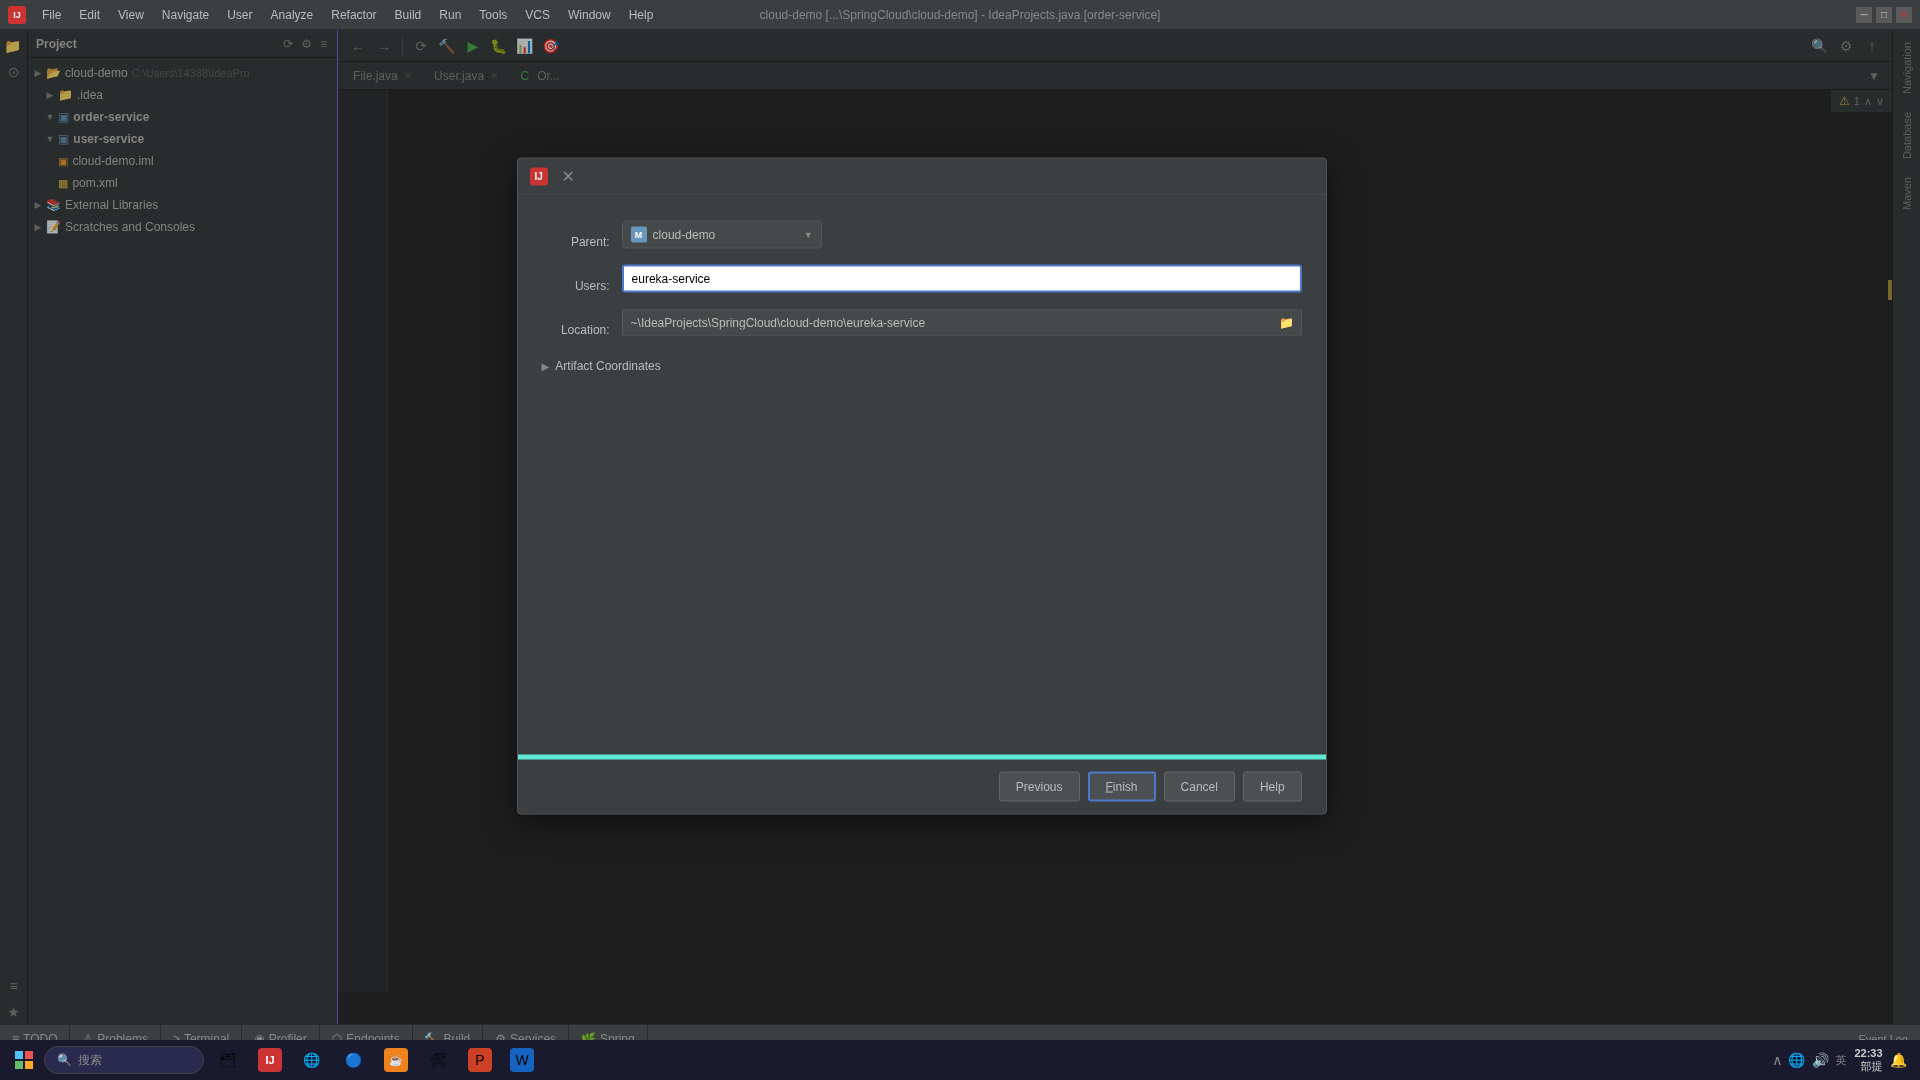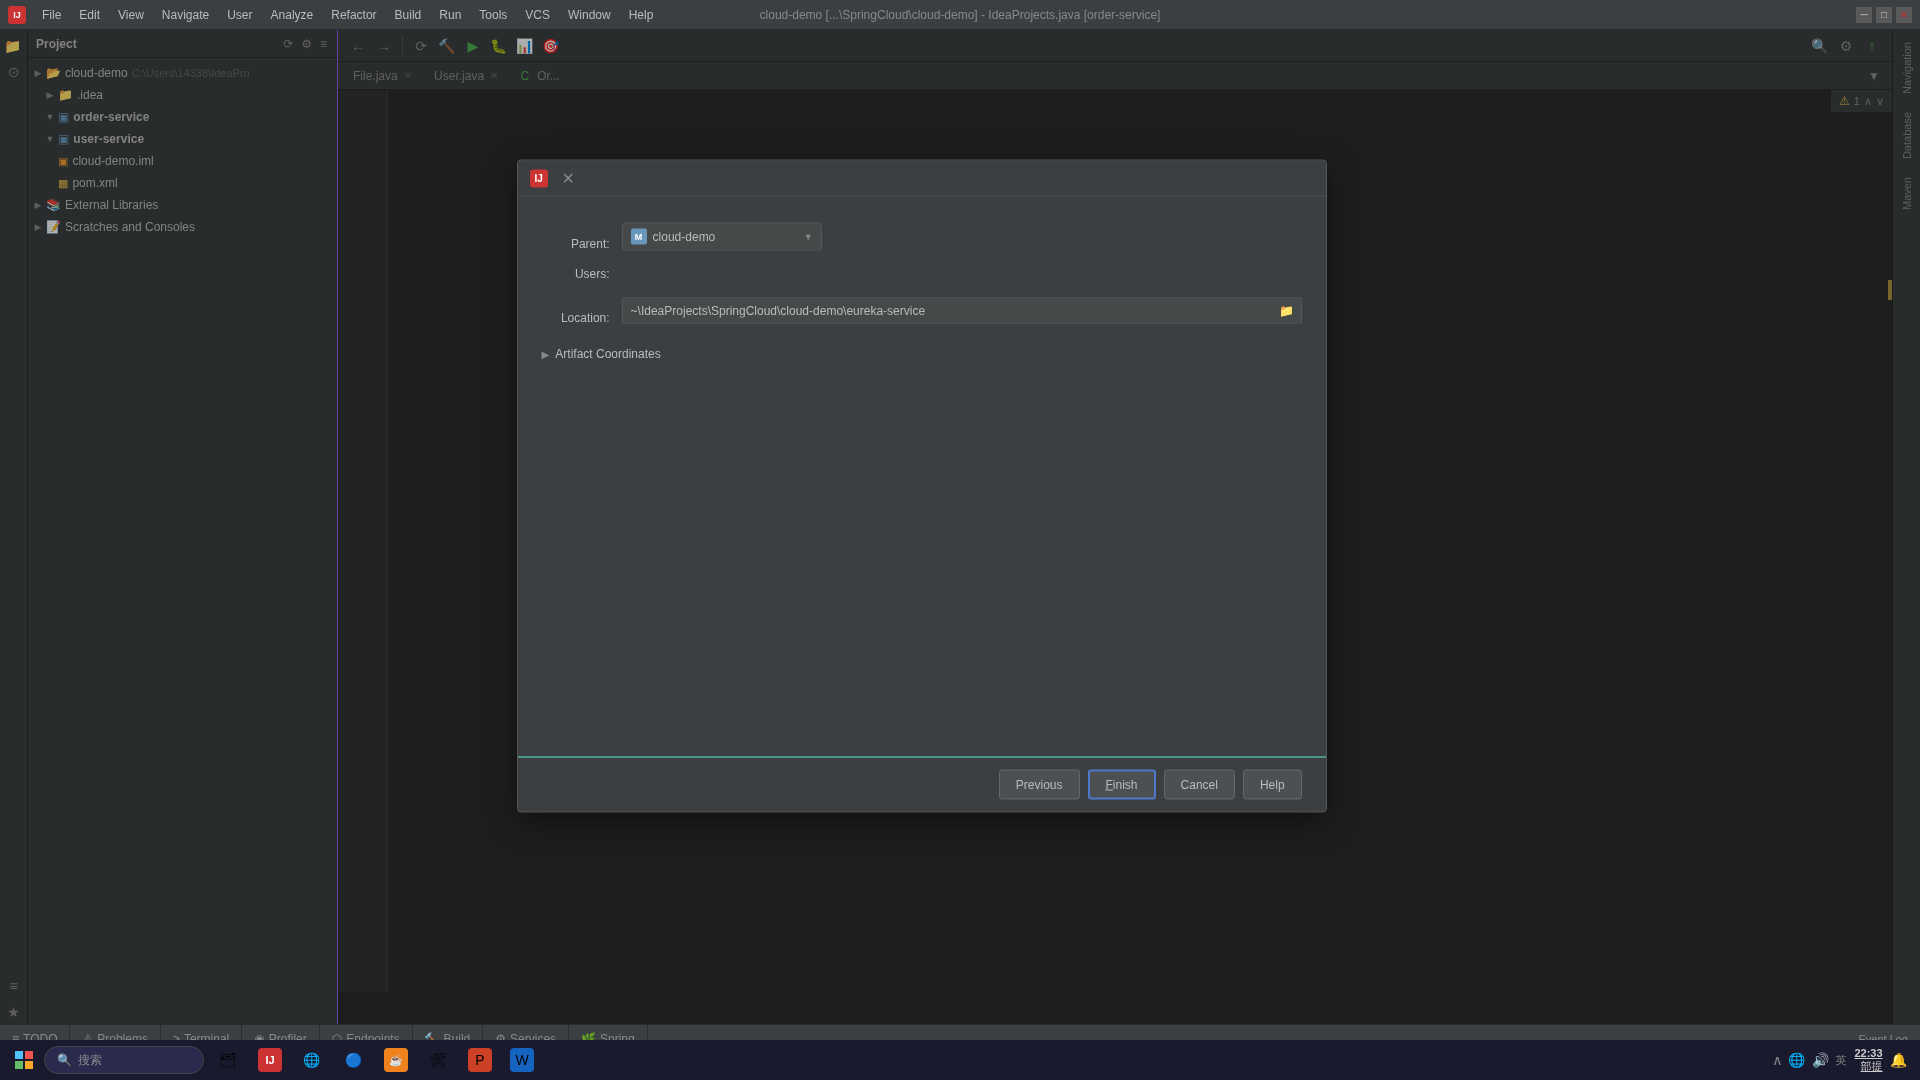--- a/index.html
+++ b/index.html
@@ -397,21 +397,21 @@
     .artifact-arrow { color: #888; font-size: 10px; }
     .artifact-label { color: #bbbbbb; font-size: 12px; }
 
     
     .dialog-footer {
       display: flex;
       justify-content: flex-end;
       align-items: flex-start;
       padding: 12px 24px;
       gap: 8px;
-      border-top: 1px solid #5eead4;
+      border-top: 5px solid #5eead4;
     }
     .btn {
       height: 30px;
       padding: 0 16px;
       border-radius: 3px;
       font-size: 12px;
       cursor: pointer;
       border: 1px solid #666;
       background: #4c5052;
       color: #bbbbbb;
@@ -488,21 +488,20 @@
     }
     .sys-tray {
       display: flex; align-items: center; gap: 6px;
     }
     .tray-icon { color: #888; font-size: 14px; cursor: pointer; }
     .time-display {
       color: #ccc;
       font-size: 11px;
       text-align: right;
       cursor: pointer;
-      text-decoration: underline;
     }
     .time-top { font-weight: bold; }
 
     
     ::-webkit-scrollbar { width: 8px; }
     ::-webkit-scrollbar-track { background: #3c3f41; }
     ::-webkit-scrollbar-thumb { background: #555; border-radius: 4px; }
 
     
     .ide-toolbar {
@@ -739,20 +738,23 @@
         <div class="dropdown-select">
           <div class="dropdown-icon">M</div>
           <span class="dropdown-text">cloud-demo</span>
           <span class="dropdown-arrow">▼</span>
         </div>
       </div>
     </div>
 
     <div class="form-row">
       <div class="form-label">Users:</div>
+      <div class="form-control">
+        <input class="text-input" type="text" value="eureka-service" style="">
+      </div>
     </div>
 
     <div class="form-row">
       <div class="form-label">Location:</div>
       <div class="form-control">
         <div class="location-row">
           <input class="location-input" type="text" value="~\IdeaProjects\SpringCloud\cloud-demo\eureka-service" style="">
           <div class="location-btn">
             <span>📁</span>
           </div>

